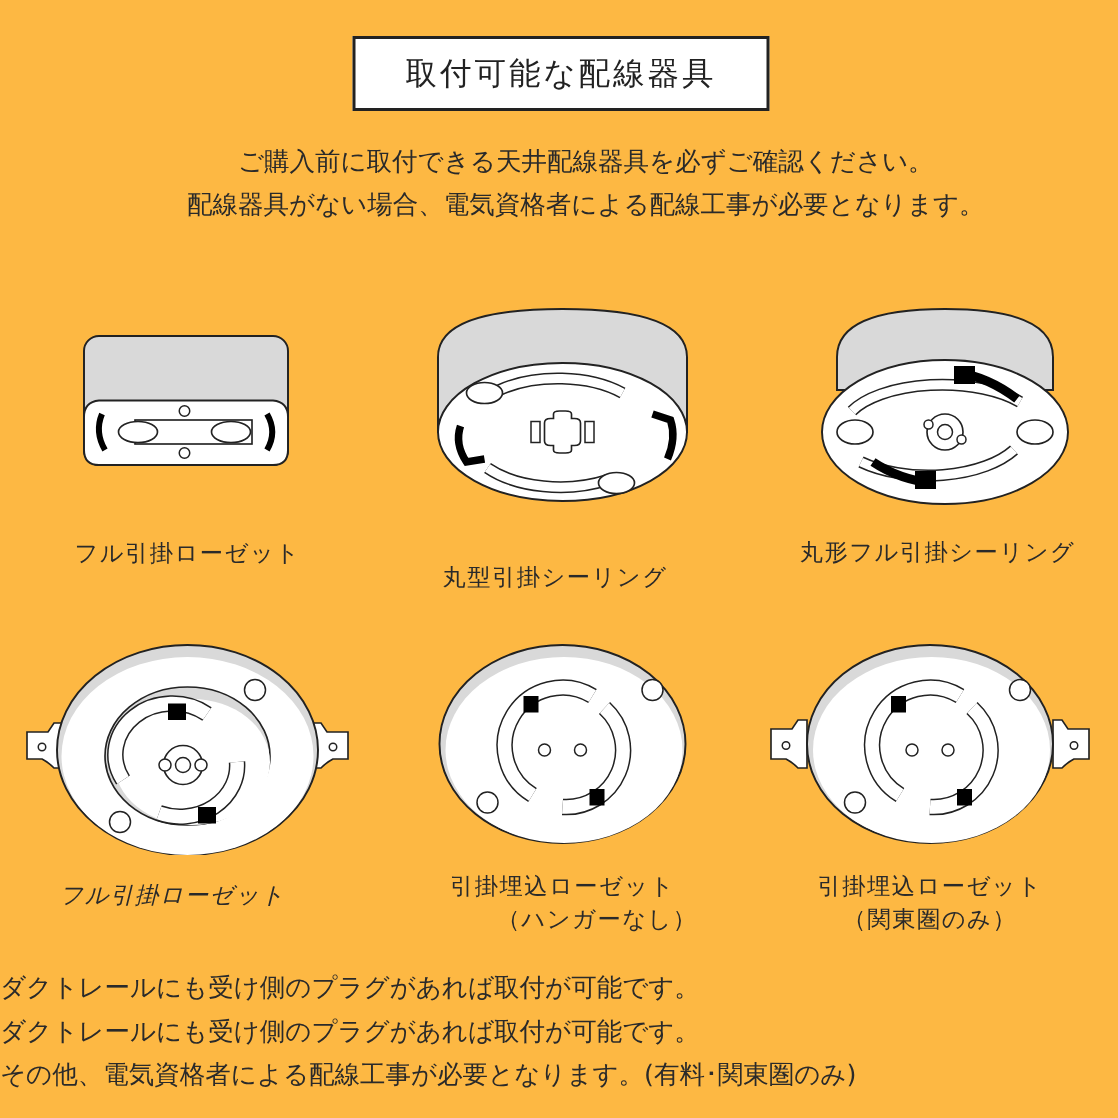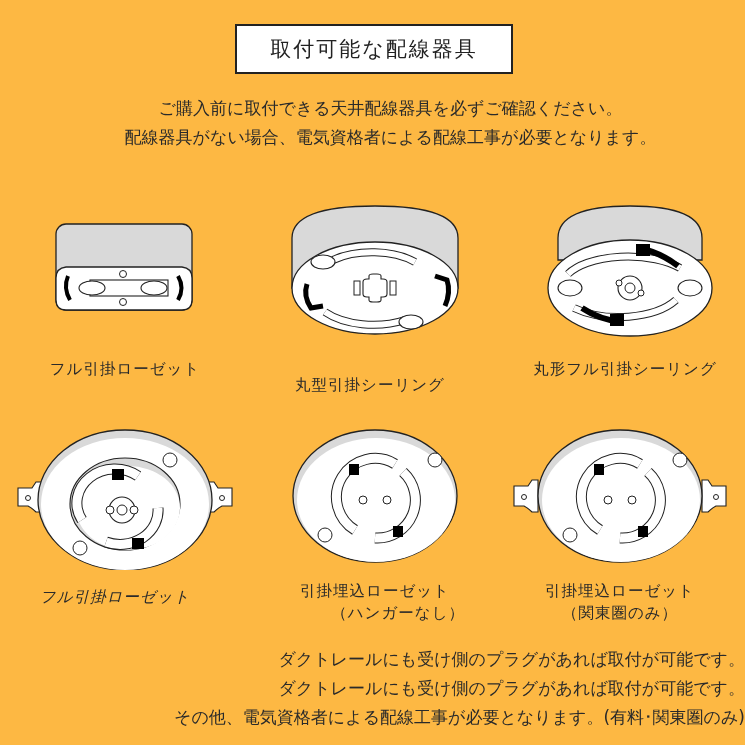--- a/index.html
+++ b/index.html
@@ -2,21 +2,21 @@
 <html><head>
 <meta charset="utf-8">
 <style>
   html, body { margin:0; padding:0; }
   body { width:745px; height:745px; background:#FDB843; overflow:hidden; position:relative;
          font-family:"DejaVu Sans","Liberation Sans",sans-serif; color:#2a2a2a; }
   .title-box { position:absolute; left:235px; top:24px; width:278px; height:50px; background:#fff;
                border:2px solid #222; box-sizing:border-box; display:flex; align-items:center; justify-content:center;
                font-size:21px; letter-spacing:2px; color:#222; }
   .intro { position:absolute; left:0; top:94px; width:745px; text-align:center; font-size:17px; line-height:29px; color:#2a2a2a;padding-left:18px; }
-  .outro { position:absolute; left:0; top:645px; width:745px; text-align:right; font-size:17px; line-height:29px; color:#2a2a2a; }
+  .outro { position:absolute; left:0; top:645px; width:745px; text-align:left; font-size:17px; line-height:29px; color:#2a2a2a; }
   .item { position:absolute; }
   .item svg { position:absolute; left:0; top:0; }
   .label { position:absolute; text-align:center; font-size:15.5px; line-height:22px; color:#2a2a2a; letter-spacing:1px; white-space:nowrap; }
 </style>
 </head>
 <body>
 
 <div class="title-box">
     <span>取付可能な配線器具</span>
   </div>

